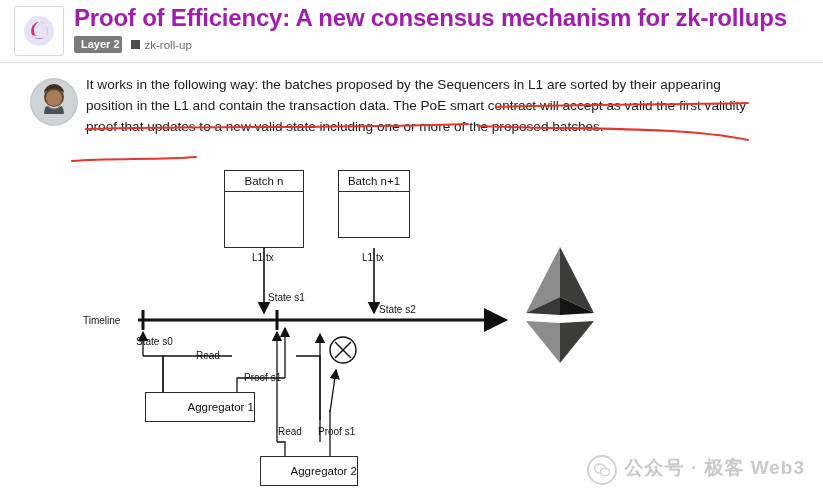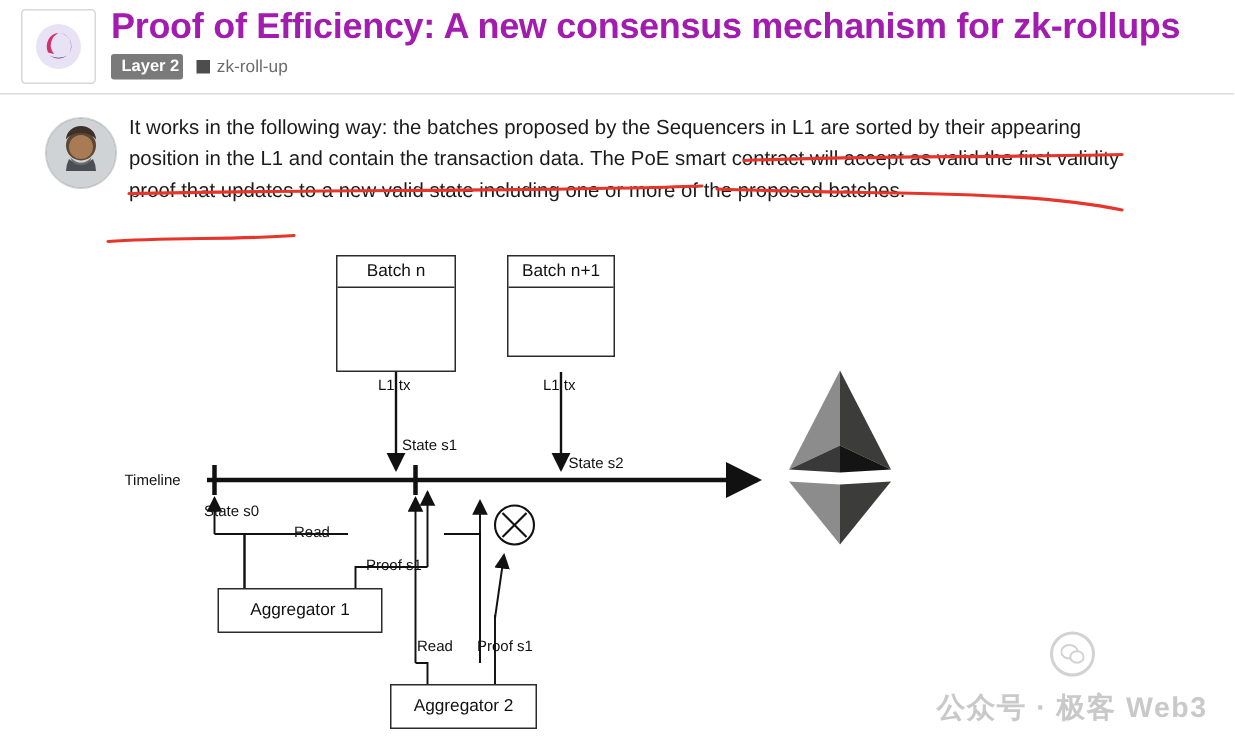--- a/index.html
+++ b/index.html
@@ -135,46 +135,44 @@
   }
   .plain-node {
     position: absolute;
     background: #ffffff;
     border: 1px solid #2b2b2b;
     box-sizing: border-box;
     font-size: 11.5px;
     color: #111;
     display: flex;
     align-items: center;
-    justify-content: center;
+    justify-content: flex-end;
   }
   .lbl {
     position: absolute;
     font-size: 10px;
     color: #111;
     white-space: nowrap;
   }
   .timeline-label {
     position: absolute;
     font-size: 10px;
     color: #111;
   }
 
   
   .watermark {
     position: absolute;
     right: 18px; bottom: 12px;
     display: flex;
-    align-items: center;
     gap: 8px;
     color: #c9c9c9;
     font-size: 19px;
     font-weight: bold;
     letter-spacing: 1px;
-    flex-direction: column;
   }
   .wm-circle {
     width: 26px; height: 26px;
     border-radius: 50%;
     border: 2px solid #d2d2d2;
     display: flex;
     align-items: center;
     justify-content: center;
   }
 </style>

